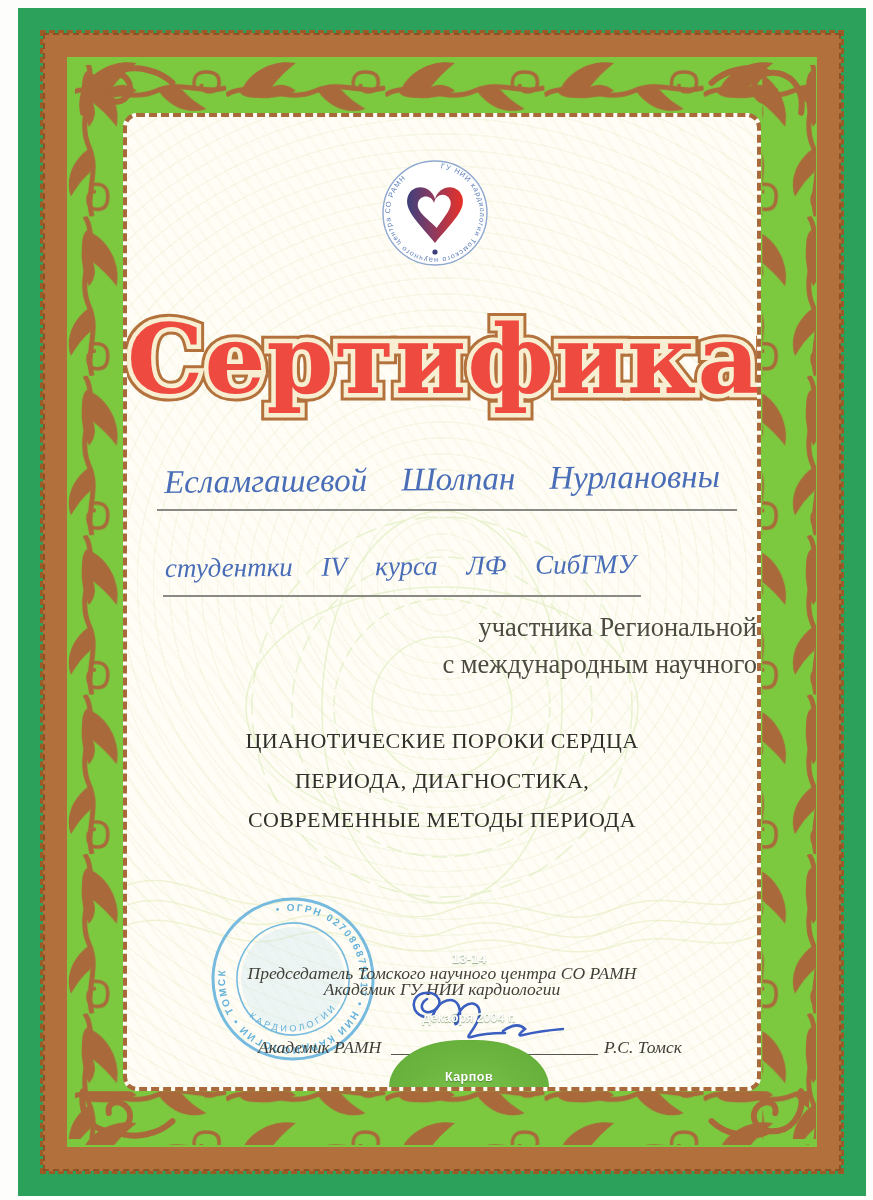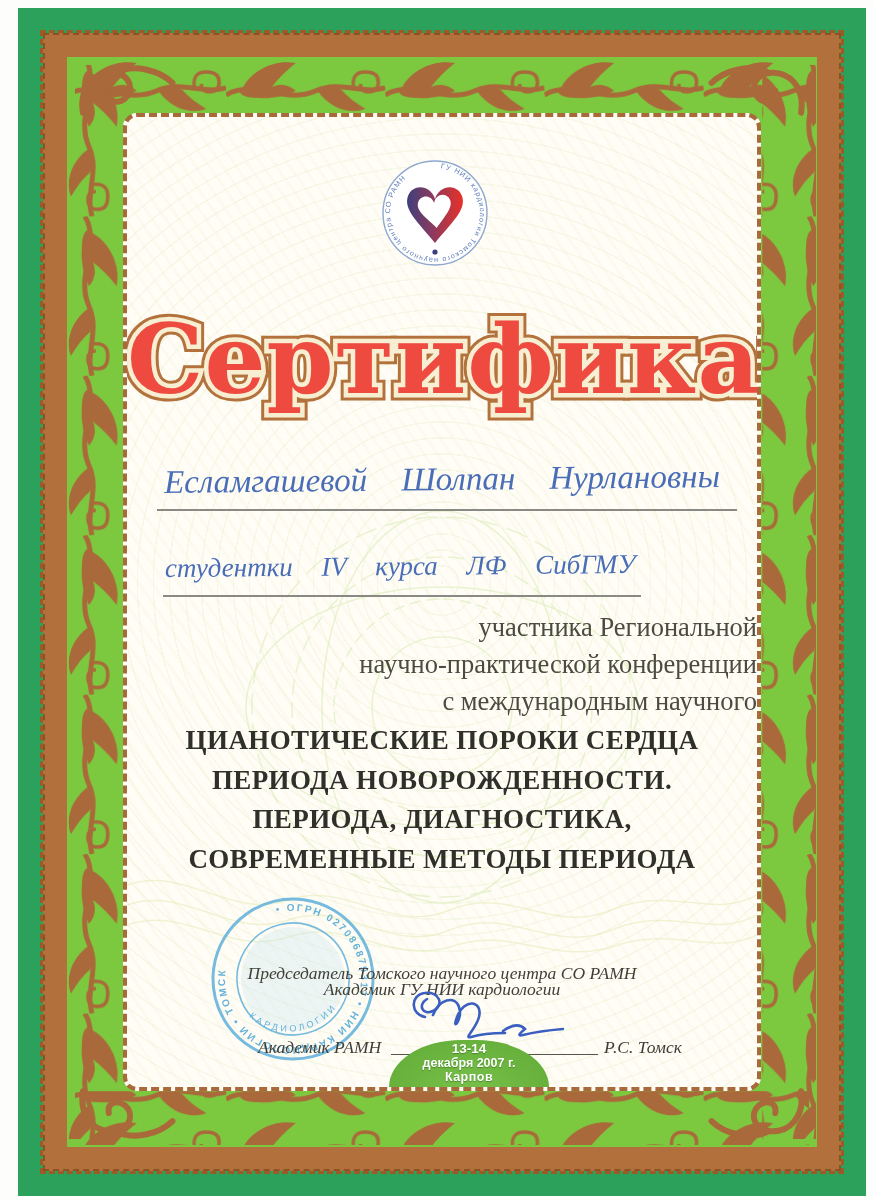--- a/index.html
+++ b/index.html
@@ -38,40 +38,40 @@
   
   .hand { font-family:cursive; font-style:italic; color:#4a6db8; z-index:2; }
   .hand-name { top:344px; font-size:33px; word-spacing:26px; transform:rotate(-0.6deg); }
   .hand-role { top:434px; left:38px; font-size:27px; word-spacing:22px; transform:rotate(-0.5deg); }
   .rule { border-bottom:2px solid #8a8a85; z-index:1; }
   .rule-name { left:30px; width:580px; top:392px; }
   .rule-role { left:36px; width:478px; top:478px; }
 
   
   .award { top:492px; font-size:26.5px; line-height:37px; color:#4b4b40; z-index:2;text-align:right; }
-  .conf  { top:604px; font-size:27px; line-height:39.5px; font-weight:bold; color:#30302a; letter-spacing:.4px; z-index:2;text-align:center; }
+  .conf  { top:604px; font-size:22px; line-height:39.5px; font-weight:normal; color:#30302a; letter-spacing:.4px; z-index:2;text-align:center; }
 
   
   .sig { font-style:italic; color:#3f3f38; z-index:2; }
   .sig-1 { top:846px; font-size:17.5px; }
   .sig-2 { top:862px; font-size:17.5px; }
   .sig-row { top:920px; left:123px; width:424px; display:flex; font-size:17.5px; z-index:2;margin-left:8px; }
   .sig-row .label { white-space:nowrap; padding-bottom:2px; }
   .sig-row .sig-line { flex:1; border-bottom:1.5px solid #55554e; margin:0 6px 6px 10px; height:18px; }
   .sig-row .name { white-space:nowrap; padding-bottom:2px; }
   .scribble { left:268px; top:862px; width:210px; height:70px; z-index:3; }
 
   
   .stamp { left:74px; top:770px; width:184px; height:184px; transform:rotate(-14deg); opacity:.85; z-index:1; }
 
   
   .badge { left:262px; bottom:0; width:160px; height:47px; background:radial-gradient(ellipse at 50% 115%, #79c14a 0%, #67b13c 70%, #58a332 100%);
            border-radius:80px 80px 0 0 / 52px 52px 0 0; z-index:4;
            display:flex; flex-direction:column; justify-content:flex-end; align-items:center; padding-bottom:3px;
-           font-family:"Liberation Sans", sans-serif; font-weight:bold; color:#ffffff; text-shadow:0 1px 1px rgba(40,90,20,.5); }
+           font-family:"Liberation Sans", sans-serif; font-weight:bold; color:#ffffff; text-shadow:0 1px 1px rgba(40,90,20,.5);gap:45px; }
   .badge .b1 { font-size:13.5px; line-height:14px; }
   .badge .b2 { font-size:12.5px; line-height:14px; }
   .badge .b3 { font-size:12.5px; line-height:14px; letter-spacing:.5px; }
 </style>
 </head>
 <body>
 
 <div class="scan">
   <div class="band-dark">
     <div class="zig-outer">
@@ -152,27 +152,25 @@
             </div>
 
             <div class="abs centered hand hand-name">Есламгашевой  Шолпан  Нурлановны</div>
             <div class="abs rule rule-name"></div>
 
             <div class="abs hand hand-role">студентки  IV курса  ЛФ  СибГМУ</div>
             <div class="abs rule rule-role"></div>
 
             <div class="abs centered award">
               <div>участника Региональной</div>
-              <div>научно-практической  конференции</div>
               <div>с международным научного</div>
             </div>
 
             <div class="abs centered conf">
               <div>ЦИАНОТИЧЕСКИЕ ПОРОКИ СЕРДЦА</div>
-              <div>ПЕРИОДА НОВОРОЖДЕННОСТИ.</div>
               <div>ПЕРИОДА, ДИАГНОСТИКА,</div>
               <div>СОВРЕМЕННЫЕ МЕТОДЫ ПЕРИОДА</div>
             </div>
 
             <svg class="abs stamp" viewBox="0 0 184 184" aria-hidden="true">
               <defs>
                 <path id="stampRing" d="M92 24 a68 68 0 1 1 -0.01 0"></path>
                 <path id="stampArc" d="M40 118 a60 60 0 0 0 104 -10"></path>
               </defs>
               <circle cx="92" cy="92" r="80" fill="none" stroke="#5fb0dc" stroke-width="3"></circle>
@@ -197,21 +195,21 @@
             <svg class="abs scribble" viewBox="0 0 210 70" aria-hidden="true">
               <g fill="none" stroke="#3b5fc0" stroke-width="2.6" stroke-linecap="round">
                 <path d="M30,38 c-14,-2 -16,-22 0,-24 c14,-2 20,12 8,18 c-10,5 -16,-6 -6,-12"></path>
                 <path d="M38,36 c6,-16 22,-20 26,-8 c4,12 -8,26 -2,10 c8,-20 26,-16 22,0 c-3,12 -16,22 -8,20 c10,-3 22,-4 34,-4"></path>
                 <path d="M108,52 q14,-10 22,-2 q-10,8 -2,6 q16,-4 40,-6"></path>
               </g>
             </svg>
 
             <div class="abs badge">
               <div class="b1">13-14</div>
-              <div class="b2">декабря 2007 г.</div>
+              <div class="b2">декабря 2004 г.</div>
               <div class="b3">Карпов</div>
             </div>
 
           </div>
         </div>
       </div>
     </div>
   </div>
 </div>
 

